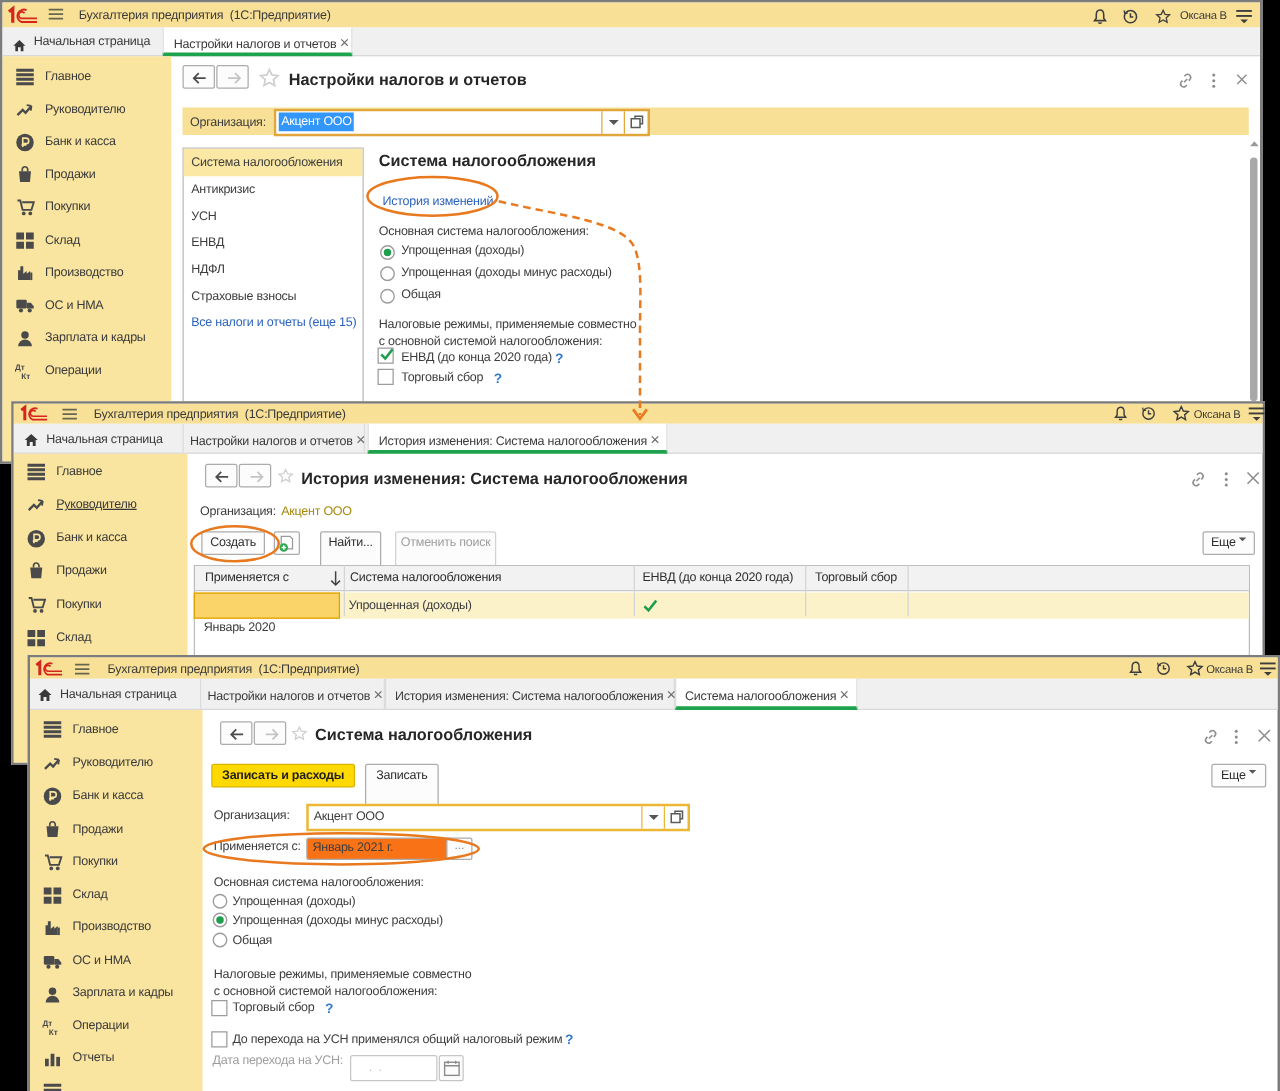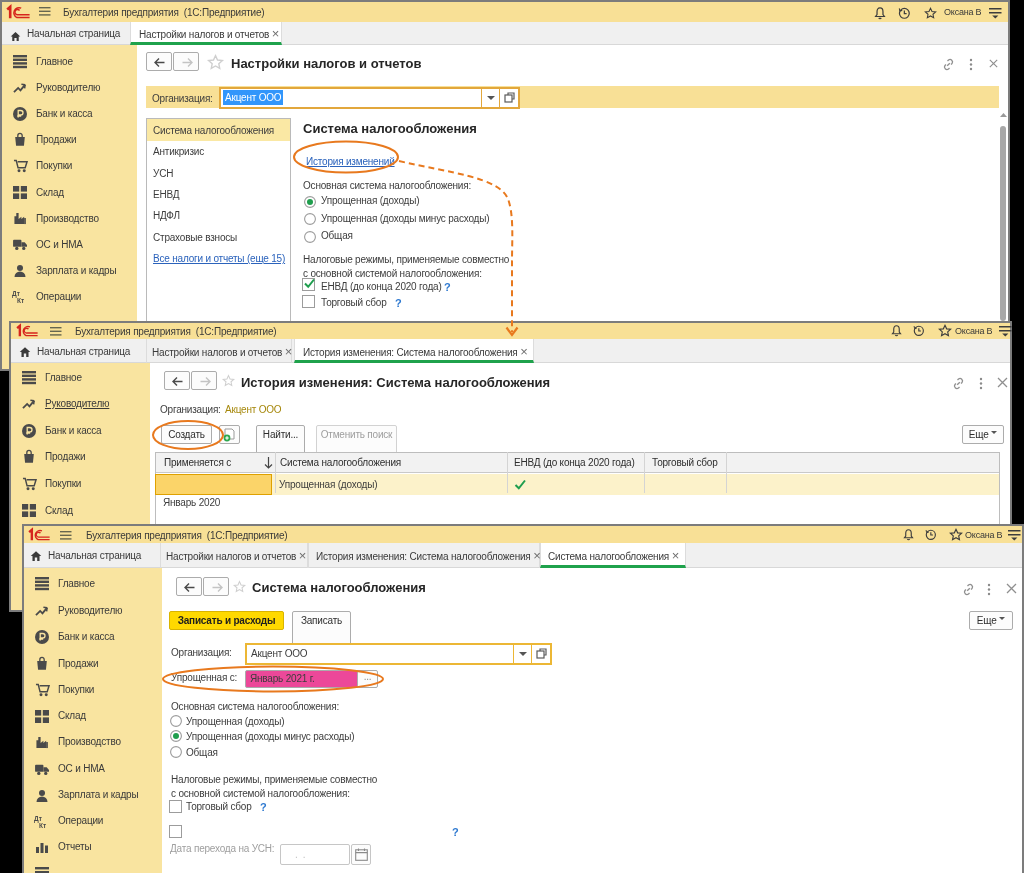--- a/index.html
+++ b/index.html
@@ -10,21 +10,21 @@
 .tabbar{position:absolute;left:0;right:0;background:#F0F0F0;border-bottom:1px solid #D8D8D8;box-sizing:border-box}
 .side{position:absolute;background:#F9E4A0}
 .t{position:absolute;font-size:10px;letter-spacing:-0.2px;color:#3d3d3d;line-height:16px;height:16px;white-space:nowrap}
 .h{position:absolute;font-weight:bold;font-size:13px;color:#262626;line-height:20px;height:20px;white-space:nowrap}
 .tt{position:absolute;font-size:10px;letter-spacing:-0.2px;color:#3a3a3a;line-height:17px;height:17px;white-space:nowrap}
 .si{position:absolute;font-size:10px;letter-spacing:-0.2px;color:#3a3a3a;line-height:16px;height:16px;white-space:nowrap}
 .btn{position:absolute;background:#fcfcfc;border:1px solid #acacac;border-radius:2px;font-size:10px;letter-spacing:-0.2px;color:#2e2e2e;text-align:center;box-sizing:border-box;white-space:nowrap}
 .atab{position:absolute;background:#fff;border-left:1px solid #dcdcdc;border-right:1px solid #dcdcdc;border-bottom:3px solid #1FA24C;box-sizing:border-box}
 .itab{position:absolute;border-left:1px solid #dcdcdc;border-right:1px solid #dcdcdc;box-sizing:border-box}
 .x{color:#6e6e6e;font-size:13px}
-.lnk{color:#2B63BC;text-decoration:underline}
+.lnk{color:#2B63BC;}
 .qm{position:absolute;color:#2E79D0;font-weight:bold;font-size:11px;line-height:16px;height:16px}
 svg{position:absolute;overflow:visible}
 </style></head>
 <body>
 
 <div class="win" id="w1" style="left:0;top:0;width:1006px;height:367px">
  <div class="tbar" style="height:20px"></div>
  <svg style="left:4px;top:4px" width="24" height="13" viewBox="0 0 24 13" fill="none" stroke="#D6251D">
       <path d="M1.2,3.4 L4.2,0.9 V12.2" stroke-width="2.6"></path>
       <path d="M15.2,2.1 A5.1,5.1 0 1 0 11,11.6 H23.6" stroke-width="1.5"></path>
@@ -508,22 +508,22 @@
    <div class="abs" style="right:18px;top:0;bottom:0;border-left:1px solid #ECB735;width:18px">
         <div class="abs" style="left:5px;top:7px;border:4px solid transparent;border-top:4.5px solid #555"></div>
       </div>
    <div class="abs" style="right:0;top:0;bottom:0;border-left:1px solid #ECB735;width:18px">
         <svg style="left:4px;top:3px" width="11" height="11" viewBox="0 0 11 11" fill="none" stroke="#5a5a5a" stroke-width="1.2">
           <rect x="1" y="3" width="7" height="7"></rect>
           <path d="M4,3 V1 h6 v6 h-2"></path>
         </svg>
       </div>
  </div>
- <div class="t" style="left:147px;top:144px">Упрощенная с:</div>
- <div class="abs" style="left:221px;top:144px;width:116px;height:18px;background:#ec4899;border:1px solid #ababab;box-sizing:border-box;border-radius:2px">
+ <div class="t" style="left:147px;top:144px">Применяется с:</div>
+ <div class="abs" style="left:221px;top:144px;width:116px;height:18px;background:#f97316;border:1px solid #ababab;box-sizing:border-box;border-radius:2px">
       <div class="t" style="left:4px;top:0px">Январь 2021 г.</div>
     </div>
  <div class="btn" style="left:333px;top:144px;width:21px;height:18px;line-height:12px;color:#8c8c8c">...</div>
  <div class="t" style="left:147px;top:173px">Основная система налогообложения:</div>
  <svg style="left:146px;top:189px" width="12" height="12">
       <circle cx="6" cy="6" r="5.4" fill="#fff" stroke="#9c9c9c" stroke-width="1.1"></circle>
     </svg>
  <div class="t" style="left:162px;top:188px">Упрощенная (доходы)</div>
  <svg style="left:146px;top:204px" width="12" height="12">
       <circle cx="6" cy="6" r="5.4" fill="#fff" stroke="#9c9c9c" stroke-width="1.1"></circle>
@@ -533,20 +533,21 @@
  <svg style="left:146px;top:220px" width="12" height="12">
       <circle cx="6" cy="6" r="5.4" fill="#fff" stroke="#9c9c9c" stroke-width="1.1"></circle>
     </svg>
  <div class="t" style="left:162px;top:219px">Общая</div>
  <div class="t" style="left:147px;top:246px">Налоговые режимы, применяемые совместно</div>
  <div class="t" style="left:147px;top:259.5px">с основной системой налогообложения:</div>
  <div class="abs" style="left:145px;top:274px;width:13px;height:13px;background:#fff;border:1px solid #9c9c9c;box-sizing:border-box"></div>
  <div class="t" style="left:162px;top:273px">Торговый сбор</div>
  <div class="qm" style="left:236px;top:273px">?</div>
  <div class="abs" style="left:145px;top:299px;width:13px;height:13px;background:#fff;border:1px solid #9c9c9c;box-sizing:border-box"></div>
+ <div class="t" style="left:162px;top:298px">До перехода на УСН применялся общий налоговый режим</div>
  <div class="qm" style="left:428px;top:298px">?</div>
  <div class="t" style="left:146px;top:315px;color:#9e9e9e">Дата перехода на УСН:</div>
  <div class="abs" style="left:256px;top:318px;width:70px;height:21px;background:#fff;border:1px solid #c6c6c6;box-sizing:border-box;border-radius:2px">
       <div class="t" style="left:14px;top:2px;color:#c0c0c0">.&nbsp;&nbsp;.</div>
     </div>
  <div class="btn" style="left:327px;top:318px;width:20px;height:21px;border-color:#c6c6c6">
       <svg style="left:3px;top:3px" width="13" height="13" viewBox="0 0 13 13" fill="none" stroke="#8a8a8a" stroke-width="1.1">
         <rect x="0.7" y="1.8" width="11.6" height="10.5"></rect>
         <path d="M0.7,4.6 H12.3 M3.5,0.5 V3 M9.5,0.5 V3"></path>
       </svg>

